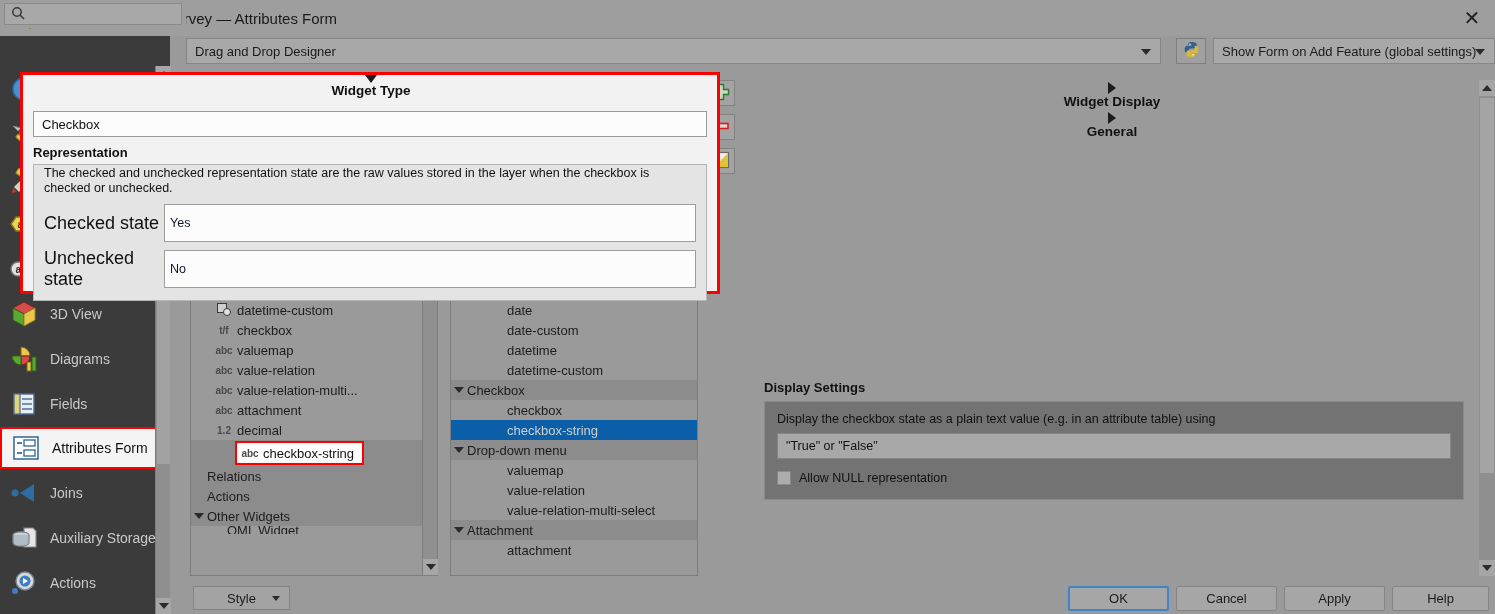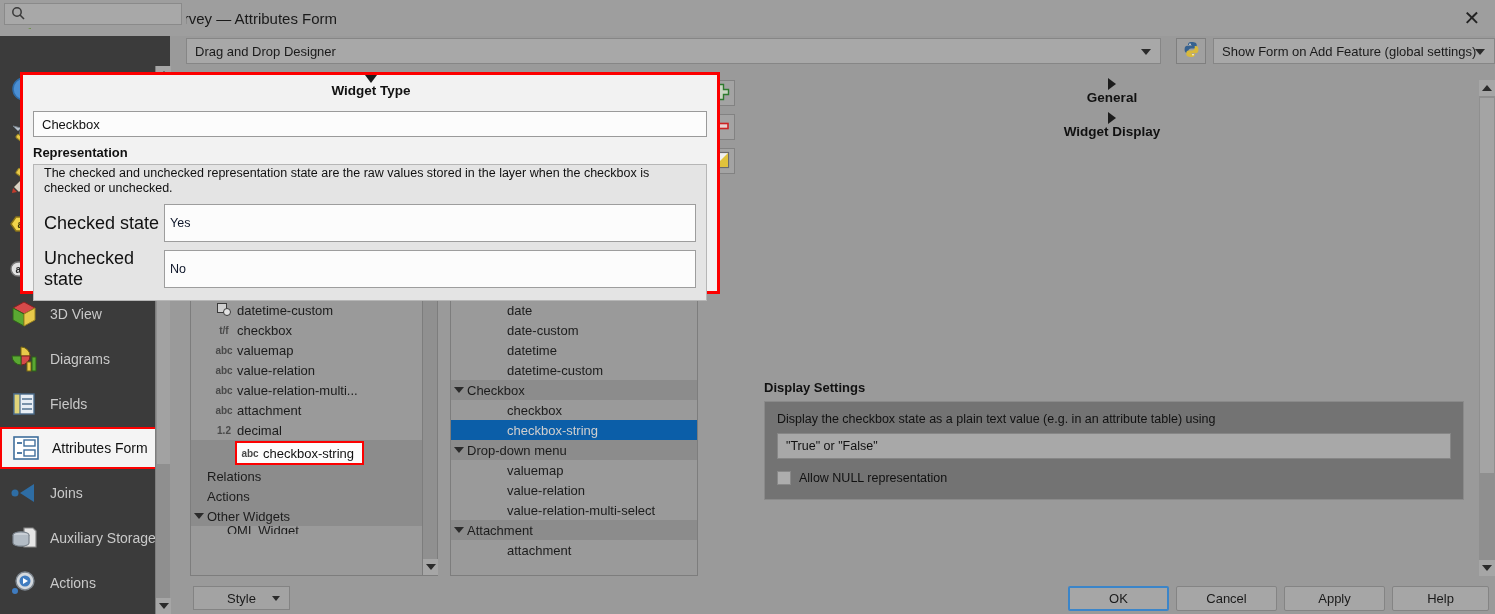--- a/index.html
+++ b/index.html
@@ -719,32 +719,32 @@
     </div>
     <div class="tnode lbl-only">
         <span>attachment</span>
       </div>
 
   </div>
 </div>
 
 <div class="right-panel">
 
+  <div class="collapse-row" style="margin-top:4px;">
+    <span class="cw">
+        <span class="cw-rt"></span>
+      </span>
+    <span>Widget Display</span>
+  </div>
+
   <div class="collapse-row">
     <span class="cw">
         <span class="cw-rt"></span>
       </span>
     <span>General</span>
-  </div>
-
-  <div class="collapse-row" style="margin-top:4px;">
-    <span class="cw">
-        <span class="cw-rt"></span>
-      </span>
-    <span>Widget Display</span>
   </div>
 
 </div>
 
 <div class="widget-type-box">
   <div class="collapse-row" style="padding-left:2px;">
     <span class="cw">
         <span class="cw-dn"></span>
       </span>
     <span>Widget Type</span>

